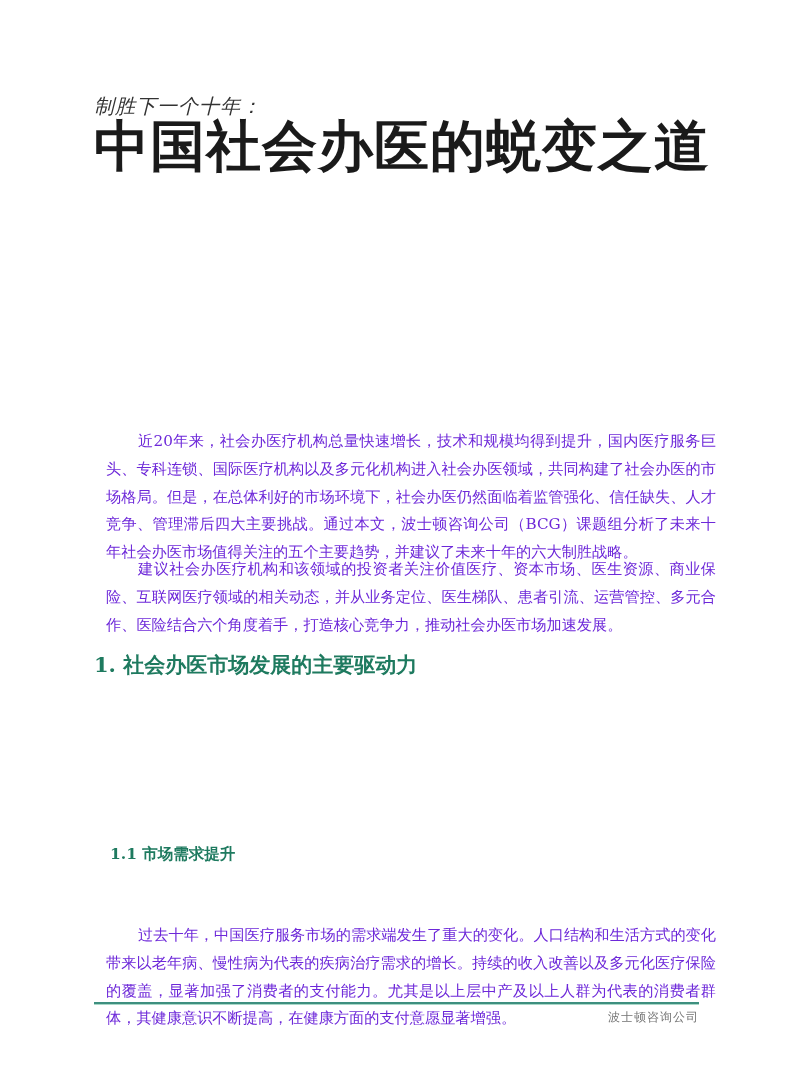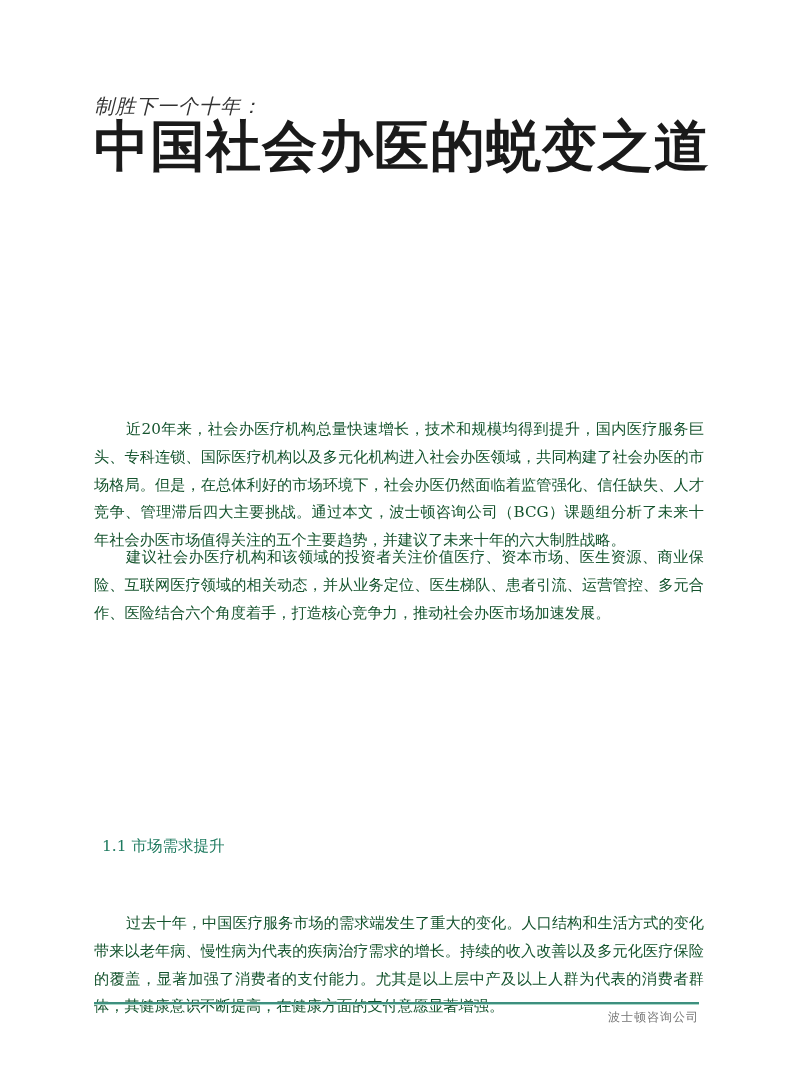--- a/index.html
+++ b/index.html
@@ -44,22 +44,22 @@
       white-space: nowrap;
     }
     .para {
       position: absolute;
       left: 94px;
       width: 610px;
       font-size: 15.2px;
       line-height: 27.8px;
       text-indent: 32px;
       text-align: justify;
-      color: #14532d;
-      margin: 0;
+      color: #6d28d9;
+      margin: 12px;
     }
     .p1 { top: 416px; }
     .p2 { top: 544px; }
     .p3 { top: 688px; }
     .p4 { top: 910px; }
     .h1 {
       position: absolute;
       left: 94px;
       top: 650px;
       font-size: 21px;
@@ -67,24 +67,24 @@
       color: #1e7a5f;
       line-height: 30px;
       margin: 0;
       white-space: nowrap;
     }
     .h2 {
       position: absolute;
       left: 94px;
       top: 826px;
       font-size: 15.5px;
-      font-weight: normal;
+      font-weight: bold;
       color: #1e7a5f;
       line-height: 24px;
-      margin: 8px;
+      margin: 16px;
       white-space: nowrap;
     }
     .footer-rule {
       position: absolute;
       left: 94px;
       top: 1002px;
       width: 605px;
       height: 2px;
       background: #3e8f7f;
       border-bottom: 1px solid #a9d8c8;
@@ -104,20 +104,21 @@
 <body>
 
 <div class="page">
 
   <div class="kicker">制胜下一个十年：</div>
   <h1 class="title" style="margin:0;">中国社会办医的蜕变之道</h1>
 
   <p class="para p1">近20年来，社会办医疗机构总量快速增长，技术和规模均得到提升，国内医疗服务巨头、专科连锁、国际医疗机构以及多元化机构进入社会办医领域，共同构建了社会办医的市场格局。但是，在总体利好的市场环境下，社会办医仍然面临着监管强化、信任缺失、人才竞争、管理滞后四大主要挑战。通过本文，波士顿咨询公司（BCG）课题组分析了未来十年社会办医市场值得关注的五个主要趋势，并建议了未来十年的六大制胜战略。</p>
   <p class="para p2">建议社会办医疗机构和该领域的投资者关注价值医疗、资本市场、医生资源、商业保险、互联网医疗领域的相关动态，并从业务定位、医生梯队、患者引流、运营管控、多元合作、医险结合六个角度着手，打造核心竞争力，推动社会办医市场加速发展。</p>
 
+  <h2 class="h1">1. 社会办医市场发展的主要驱动力</h2>
 
   <h3 class="h2">1.1 市场需求提升</h3>
   <p class="para p4">过去十年，中国医疗服务市场的需求端发生了重大的变化。人口结构和生活方式的变化带来以老年病、慢性病为代表的疾病治疗需求的增长。持续的收入改善以及多元化医疗保险的覆盖，显著加强了消费者的支付能力。尤其是以上层中产及以上人群为代表的消费者群体，其健康意识不断提高，在健康方面的支付意愿显著增强。</p>
 
   <div class="footer-rule"></div>
   <div class="footer-text">波士顿咨询公司</div>
 
 </div>
 
 </body></html>

